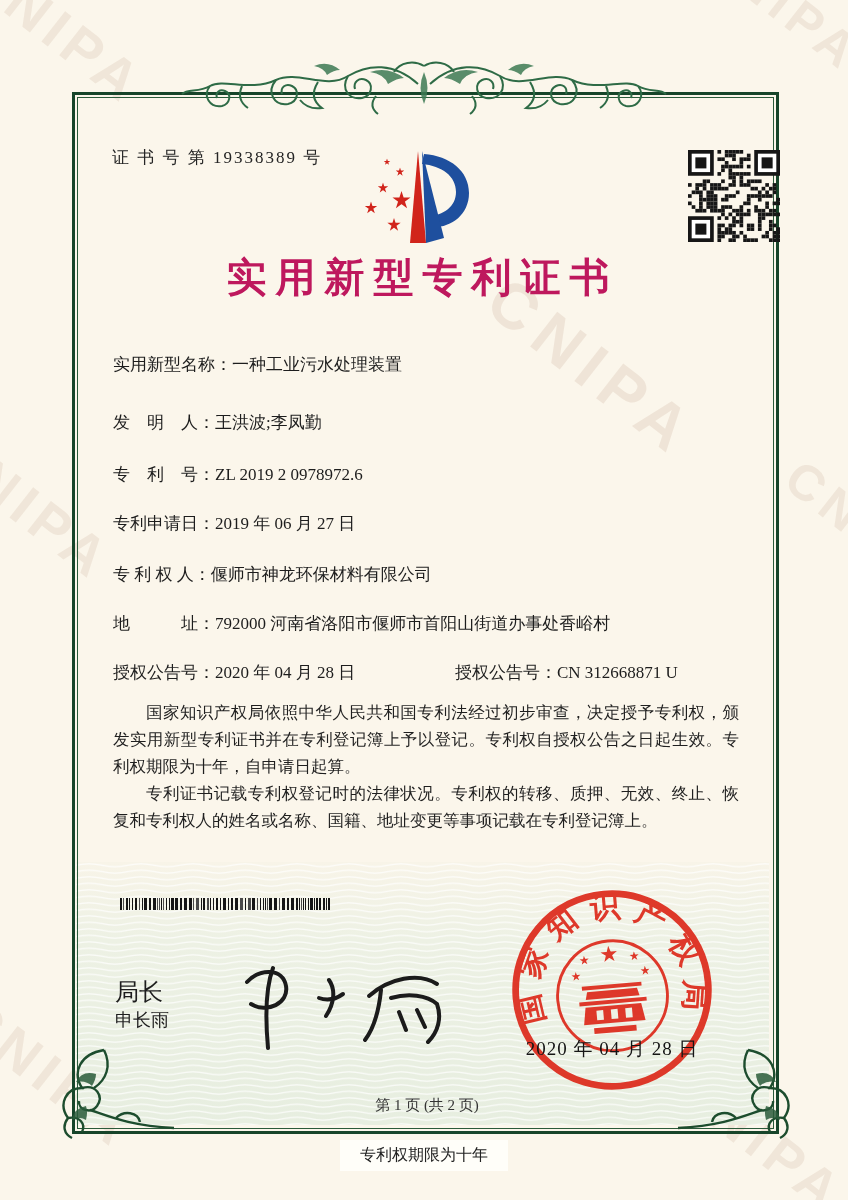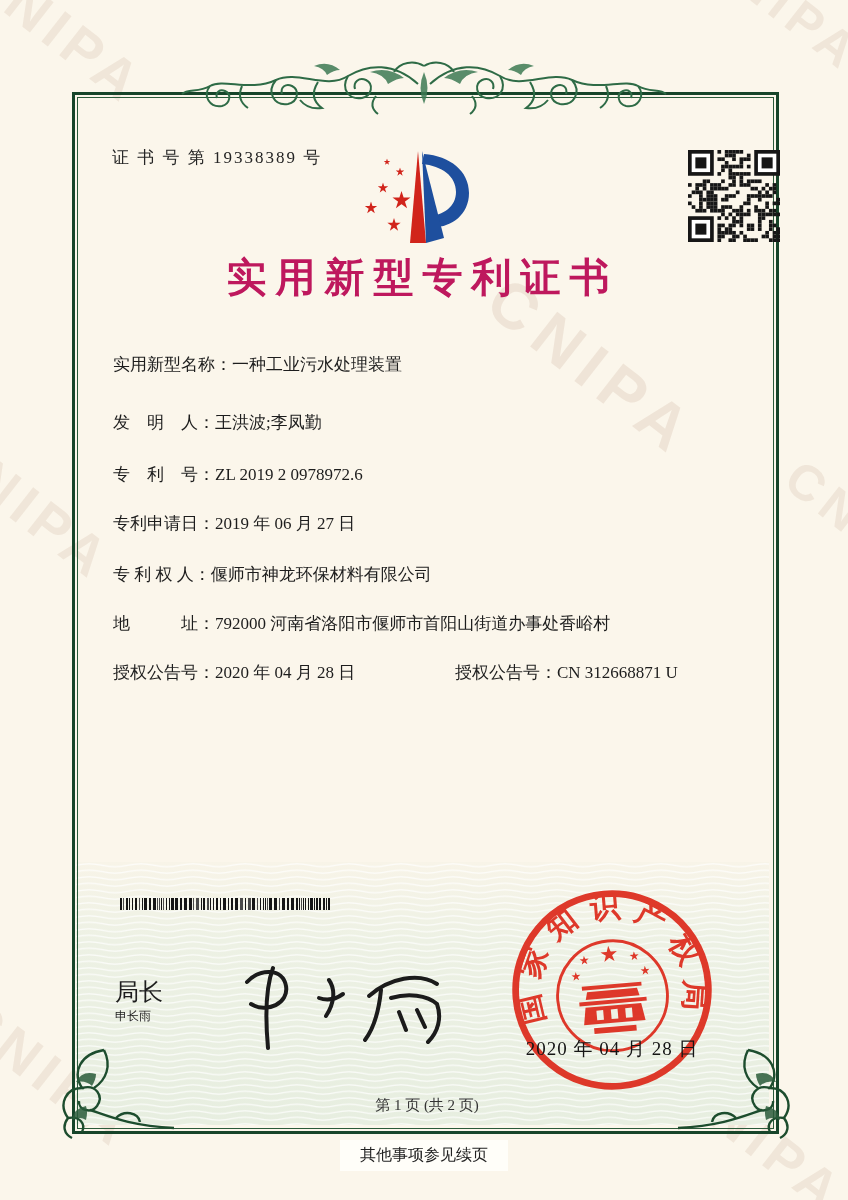--- a/index.html
+++ b/index.html
@@ -30,21 +30,21 @@
   .certno{left:112px;top:146px;font-size:17px;letter-spacing:2px;color:#252525;z-index:3;}
   .title{left:72px;top:250px;width:701px;text-align:center;font-size:40px;font-weight:bold;
          letter-spacing:9px;color:#be185d;z-index:3;}
   .row{position:absolute;left:113px;font-size:17px;z-index:3;white-space:nowrap;}
   .row .lab{color:#1d1d1d;}
   .row .val{color:#1d1d1d;text-align:center;}
   .para{position:absolute;left:113px;width:626px;font-size:16.5px;line-height:27px;
         text-align:justify;z-index:3;color:#1f1f1f;}
   .para p{margin:0;text-indent:2em;}
   .sig-title{left:115px;top:976px;font-size:24px;z-index:3;}
-  .sig-name{left:115px;top:1008px;font-size:12px;z-index:3;}
+  .sig-name{left:115px;top:1008px;font-size:18px;z-index:3;}
   .pageinfo{left:72px;top:1096px;width:710px;text-align:center;font-size:15px;color:#333;z-index:3;}
   .contnote{left:0;top:1140px;width:848px;text-align:center;z-index:3;}
   .contnote span{display:inline-block;background:#fffef9;padding:5px 20px;font-size:16px;color:#222;}
   .sealdate{left:512px;top:1036px;width:200px;text-align:center;font-size:19px;
             color:#151515;letter-spacing:1px;z-index:5;}
   .logo{left:356px;top:148px;z-index:3;}
   .qr{left:688px;top:150px;z-index:3;}
   .barcode{left:120px;top:896px;z-index:3;}
   .signature{left:233px;top:946px;z-index:4;}
   .seal{left:506px;top:884px;z-index:4;}
@@ -396,20 +396,22 @@
   <span class="lab">地　　　址：</span><span class="val">792000 河南省洛阳市偃师市首阳山街道办事处香峪村</span>
 </div>
 <div class="row" style="top:661px">
   <span class="lab">授权公告号：</span><span class="val">2020 年 04 月 28 日</span>
 </div>
 <div class="row" style="top:661px;left:455px">
   <span class="lab">授权公告号：</span><span class="val">CN 312668871 U</span>
 </div>
 
 <div class="para" style="top:699px">
+  <p>国家知识产权局依照中华人民共和国专利法经过初步审查，决定授予专利权，颁发实用新型专利证书并在专利登记簿上予以登记。专利权自授权公告之日起生效。专利权期限为十年，自申请日起算。</p>
+  <p>专利证书记载专利权登记时的法律状况。专利权的转移、质押、无效、终止、恢复和专利权人的姓名或名称、国籍、地址变更等事项记载在专利登记簿上。</p>
 </div>
 
 <svg class="abs barcode" id="bc" width="216" height="16" viewBox="0 0 216 16">
     <rect x="0" y="2" width="2" height="12" fill="#151515"></rect>
     <rect x="3" y="2" width="1" height="12" fill="#4a4a4a"></rect>
     <rect x="6" y="2" width="2" height="12" fill="#151515"></rect>
     <rect x="9" y="2" width="1" height="12" fill="#151515"></rect>
     <rect x="12" y="2" width="1" height="12" fill="#151515"></rect>
     <rect x="15" y="2" width="2" height="12" fill="#151515"></rect>
     <rect x="19" y="2" width="1" height="12" fill="#4a4a4a"></rect>
@@ -511,14 +513,14 @@
       <rect x="12" y="14" width="7" height="10" fill="#eef2e6"></rect>
       <path d="M-22,32 h44 v6 h-44 z"></path>
     </g>
   </g>
 </svg>
 
 <div class="abs sealdate">2020 年 04 月 28 日</div>
 
 <div class="abs pageinfo">第 1 页 (共 2 页)</div>
 <div class="abs contnote">
-  <span>其他事项参见续页</span>
+  <span>专利权期限为十年</span>
 </div>
 
 </body></html>

